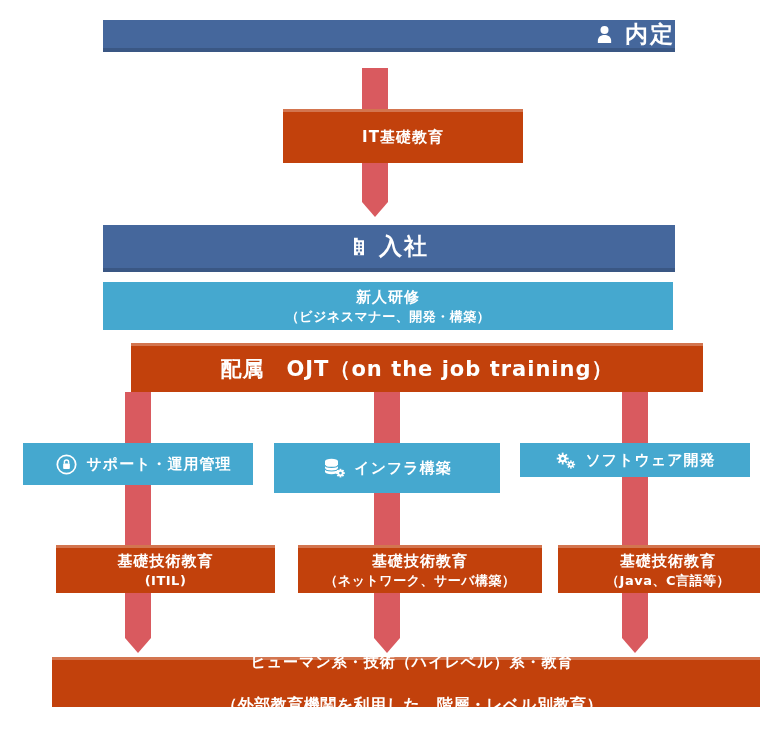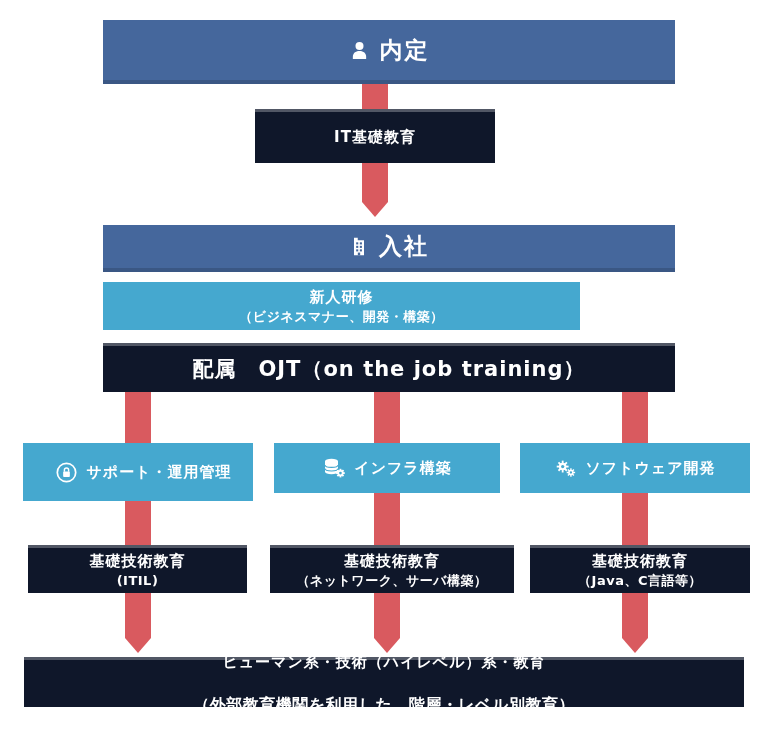--- a/index.html
+++ b/index.html
@@ -6,21 +6,21 @@
   .canvas{
     position:relative;width:760px;height:749px;background:#ffffff;
     font-family:"DejaVu Sans","Liberation Sans",sans-serif;overflow:hidden;
   }
   .box{
     position:absolute;display:flex;flex-direction:column;align-items:center;
     justify-content:center;color:#fff;text-align:center;z-index:2;box-sizing:border-box;
   }
   .blue-dark{background:#45679C;border-bottom:4px solid rgba(0,0,0,0.15);}
   .blue{background:#45A8CF;}
-  .teal{background:#0f172a;border-top:3px solid rgba(255,255,255,0.28);}
+  .teal{background:#c2410c;border-top:3px solid rgba(255,255,255,0.28);margin-left:28px;}
   .heading{font-size:23px;font-weight:bold;letter-spacing:2px;display:flex;align-items:center;gap:10px;}
   .ojt-heading{font-size:21px;font-weight:bold;letter-spacing:1px;}
   .title{font-size:15px;font-weight:bold;letter-spacing:1px;line-height:1.25;}
   .subtitle{font-size:13px;font-weight:bold;letter-spacing:0.5px;line-height:1.2;margin-top:2px;}
   .subtitle-sm{font-size:16px;font-weight:bold;letter-spacing:0.5px;line-height:1.2;margin-top:3px;}
   .track-label{font-size:15px;font-weight:bold;letter-spacing:1px;display:flex;align-items:center;gap:8px;}
   .arrow{position:absolute;z-index:1;display:flex;flex-direction:column;align-items:center;}
   .arrow .shaft{width:26px;background:#D95A5F;}
   .arrow .head{width:0;height:0;border-left:13px solid transparent;border-right:13px solid transparent;border-top:15px solid #D95A5F;}
   .icon{display:inline-flex;align-items:center;justify-content:center;}
@@ -40,21 +40,21 @@
   </div>
   <div class="arrow" style="left:374px;top:392px;">
     <div class="shaft" style="height:246px;"></div>
     <div class="head"></div>
   </div>
   <div class="arrow" style="left:622px;top:392px;">
     <div class="shaft" style="height:246px;"></div>
     <div class="head"></div>
   </div>
 
-  <div class="box blue-dark" style="left:103px;top:20px;width:572px;height:64px;">
+  <div class="box blue-dark" style="left:103px;top:20px;width:572px;height:32px;align-items:flex-end;">
     <div class="heading">
       <span class="icon">
         <svg width="21" height="21" viewBox="0 0 24 24">
           <circle cx="12" cy="6.8" r="4.6" fill="#fff"></circle>
           <path d="M12 12.6c-4.8 0-7.6 2.7-7.6 6.6v2.6h15.2v-2.6c0-3.9-2.8-6.6-7.6-6.6z" fill="#fff"></path>
         </svg>
       </span>
       <span>内定</span>
     </div>
   </div>
@@ -76,30 +76,30 @@
             <rect x="8.6" y="15.4" width="2.5" height="2.5"></rect>
             <rect x="13" y="15.4" width="2.5" height="2.5"></rect>
             <rect x="10.6" y="19.3" width="2.8" height="3.2"></rect>
           </g>
         </svg>
       </span>
       <span>入社</span>
     </div>
   </div>
 
-  <div class="box blue" style="left:103px;top:282px;width:477px;height:48px;">
+  <div class="box blue" style="left:103px;top:282px;width:570px;height:48px;">
     <div class="title">新人研修</div>
     <div class="subtitle">（ビジネスマナー、開発・構築）</div>
   </div>
 
   <div class="box teal" style="left:103px;top:343px;width:572px;height:49px;">
     <div class="ojt-heading">配属　OJT（on the job training）</div>
   </div>
 
-  <div class="box blue" style="left:23px;top:443px;width:230px;height:58px;padding-left:11px;">
+  <div class="box blue" style="left:23px;top:443px;width:230px;height:42px;padding-left:11px;">
     <div class="track-label">
       <span class="icon">
         <svg width="23" height="23" viewBox="0 0 24 24">
           <circle cx="12" cy="12" r="9.6" fill="none" stroke="#fff" stroke-width="1.8"></circle>
           <rect x="8.5" y="11" width="7" height="5.6" rx="0.9" fill="#fff"></rect>
           <path d="M9.8 11.2V9.5a2.2 2.2 0 0 1 4.4 0v1.7" fill="none" stroke="#fff" stroke-width="1.5"></path>
         </svg>
       </span>
       <span>サポート・運用管理</span>
     </div>
@@ -120,21 +120,21 @@
             <rect x="17.5" y="11.8" width="1.9" height="8.6" transform="rotate(135 18.45 16.1)"></rect>
           </g>
           <circle cx="18.45" cy="16.1" r="3.1" fill="#fff"></circle>
           <circle cx="18.45" cy="16.1" r="1.35" fill="#45A8CF"></circle>
         </svg>
       </span>
       <span>インフラ構築</span>
     </div>
   </div>
 
-  <div class="box blue" style="left:520px;top:443px;width:230px;height:50px;">
+  <div class="box blue" style="left:520px;top:443px;width:230px;height:34px;">
     <div class="track-label">
       <span class="icon">
         <svg width="23" height="22" viewBox="0 0 24 22">
           <g fill="#fff">
             <rect x="8.1" y="3.3" width="1.9" height="12.4" transform="rotate(0 9.05 9.5)"></rect>
             <rect x="8.1" y="3.3" width="1.9" height="12.4" transform="rotate(45 9.05 9.5)"></rect>
             <rect x="8.1" y="3.3" width="1.9" height="12.4" transform="rotate(90 9.05 9.5)"></rect>
             <rect x="8.1" y="3.3" width="1.9" height="12.4" transform="rotate(135 9.05 9.5)"></rect>
           </g>
           <circle cx="9.05" cy="9.5" r="3.9" fill="#fff"></circle>

